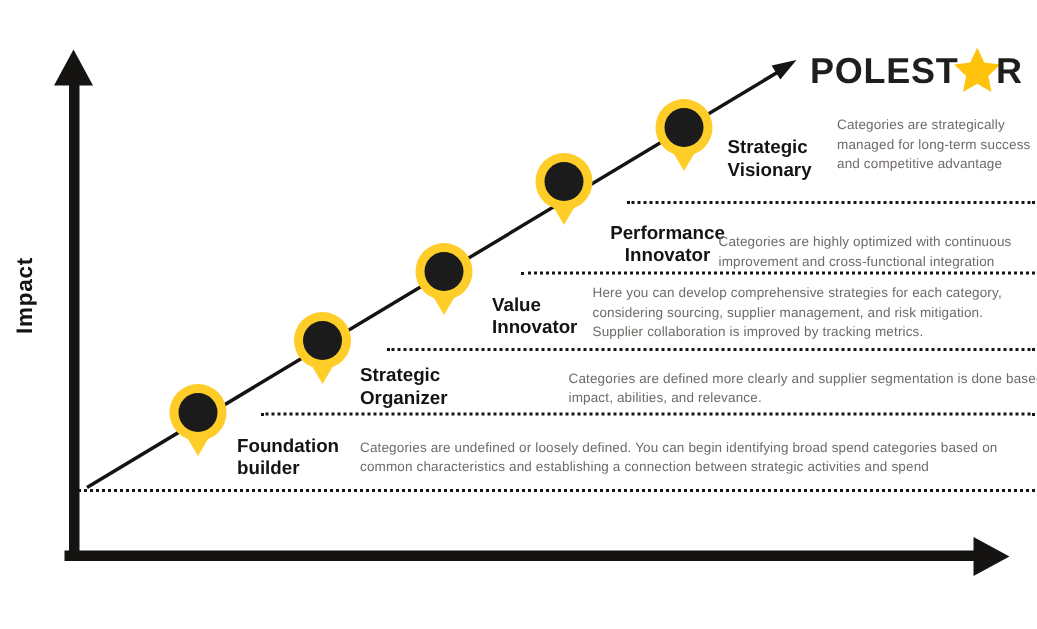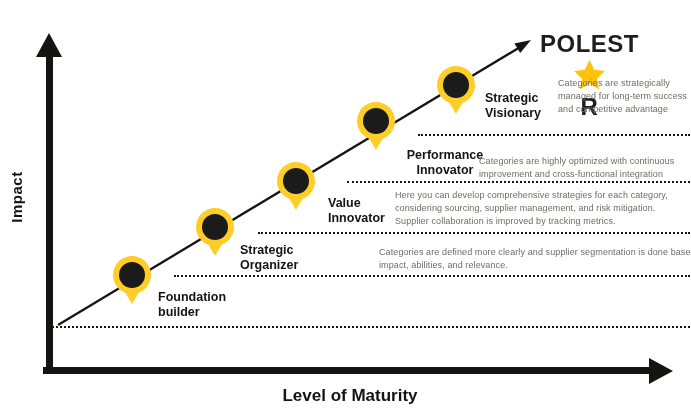--- a/index.html
+++ b/index.html
@@ -21,21 +21,21 @@
   .x-head{position:absolute;left:649px;top:358px;width:0;height:0;
     border-top:13px solid transparent;border-bottom:13px solid transparent;border-left:24px solid var(--ink);}
   .y-label{position:absolute;left:-33px;top:188px;width:100px;height:18px;text-align:center;
     font-size:15px;font-weight:bold;color:var(--ink);transform:rotate(-90deg);letter-spacing:.5px;}
   .x-label{position:absolute;left:255px;top:386px;width:190px;text-align:center;
     font-size:17px;font-weight:bold;color:var(--ink);}
   
   .trend{position:absolute;left:0;top:0;pointer-events:none;}
   
   .logo{position:absolute;left:540px;top:30px;display:flex;align-items:center;
-    font-size:24px;font-weight:800;color:#201d1d;letter-spacing:.5px;flex-direction:column;}
+    font-size:24px;font-weight:800;color:#201d1d;letter-spacing:.5px;}
   .logo .star{width:33px;height:33px;margin:0 -4px 2px -4px;}
   
   .dots{position:absolute;border-top:2.5px dotted #161616;height:0;}
   .dots.d1{left:418px;top:134px;width:272px;}
   .dots.d2{left:347px;top:181px;width:343px;}
   .dots.d3{left:258px;top:232px;width:432px;}
   .dots.d4{left:174px;top:275px;width:516px;}
   .dots.d5{left:52px;top:326px;width:638px;}
   
   .pin{position:absolute;width:40px;height:54px;}
@@ -72,21 +72,20 @@
   <svg class="trend" width="691" height="419" viewBox="0 0 691 419">
     <line x1="58" y1="325" x2="522" y2="46" stroke="#151413" stroke-width="2.3"></line>
     <polygon points="531,40 520.2,53 514.4,43.6" fill="#151413"></polygon>
   </svg>
 
   <div class="y-line"></div>
   <div class="y-head"></div>
   <div class="x-line"></div>
   <div class="x-head"></div>
   <div class="y-label">Impact</div>
-  <div class="x-label">Level of Maturity</div>
 
   <div class="logo">
     <span>POLEST</span>
     <svg class="star" viewBox="0 0 24 24">
       <polygon fill="#FFC30B" points="12,1.2 15.4,8.5 23.2,9.5 17.4,15 18.9,22.8 12,18.8 5.1,22.8 6.6,15 0.8,9.5 8.6,8.5"></polygon>
     </svg>
     <span>R</span>
   </div>
 
   <div class="dots d1"></div>
@@ -120,19 +119,20 @@
     <div class="head"></div>
     <div class="dot"></div>
   </div>
 
   <div class="lvl-label l2">Strategic Organizer</div>
   <div class="lvl-label l1">Foundation builder</div>
   <div class="lvl-label l3">Value Innovator</div>
   <div class="lvl-label l4">Performance Innovator</div>
   <div class="lvl-label l5">Strategic Visionary</div>
 
+  <div class="desc l1">Categories are undefined or loosely defined. You can begin identifying broad spend categories based on common characteristics and establishing a connection between strategic activities and spend</div>
   <div class="desc l2">Categories are defined more clearly and supplier segmentation is done based on impact, abilities, and relevance.</div>
   <div class="desc l3">Here you can develop comprehensive strategies for each category, considering sourcing, supplier management, and risk mitigation. Supplier collaboration is improved by tracking metrics.</div>
   <div class="desc l4">Categories are highly optimized with continuous improvement and cross-functional integration</div>
   <div class="desc l5">Categories are strategically managed for long-term success and competitive advantage</div>
 
 
 </div>
 
 </body></html>

